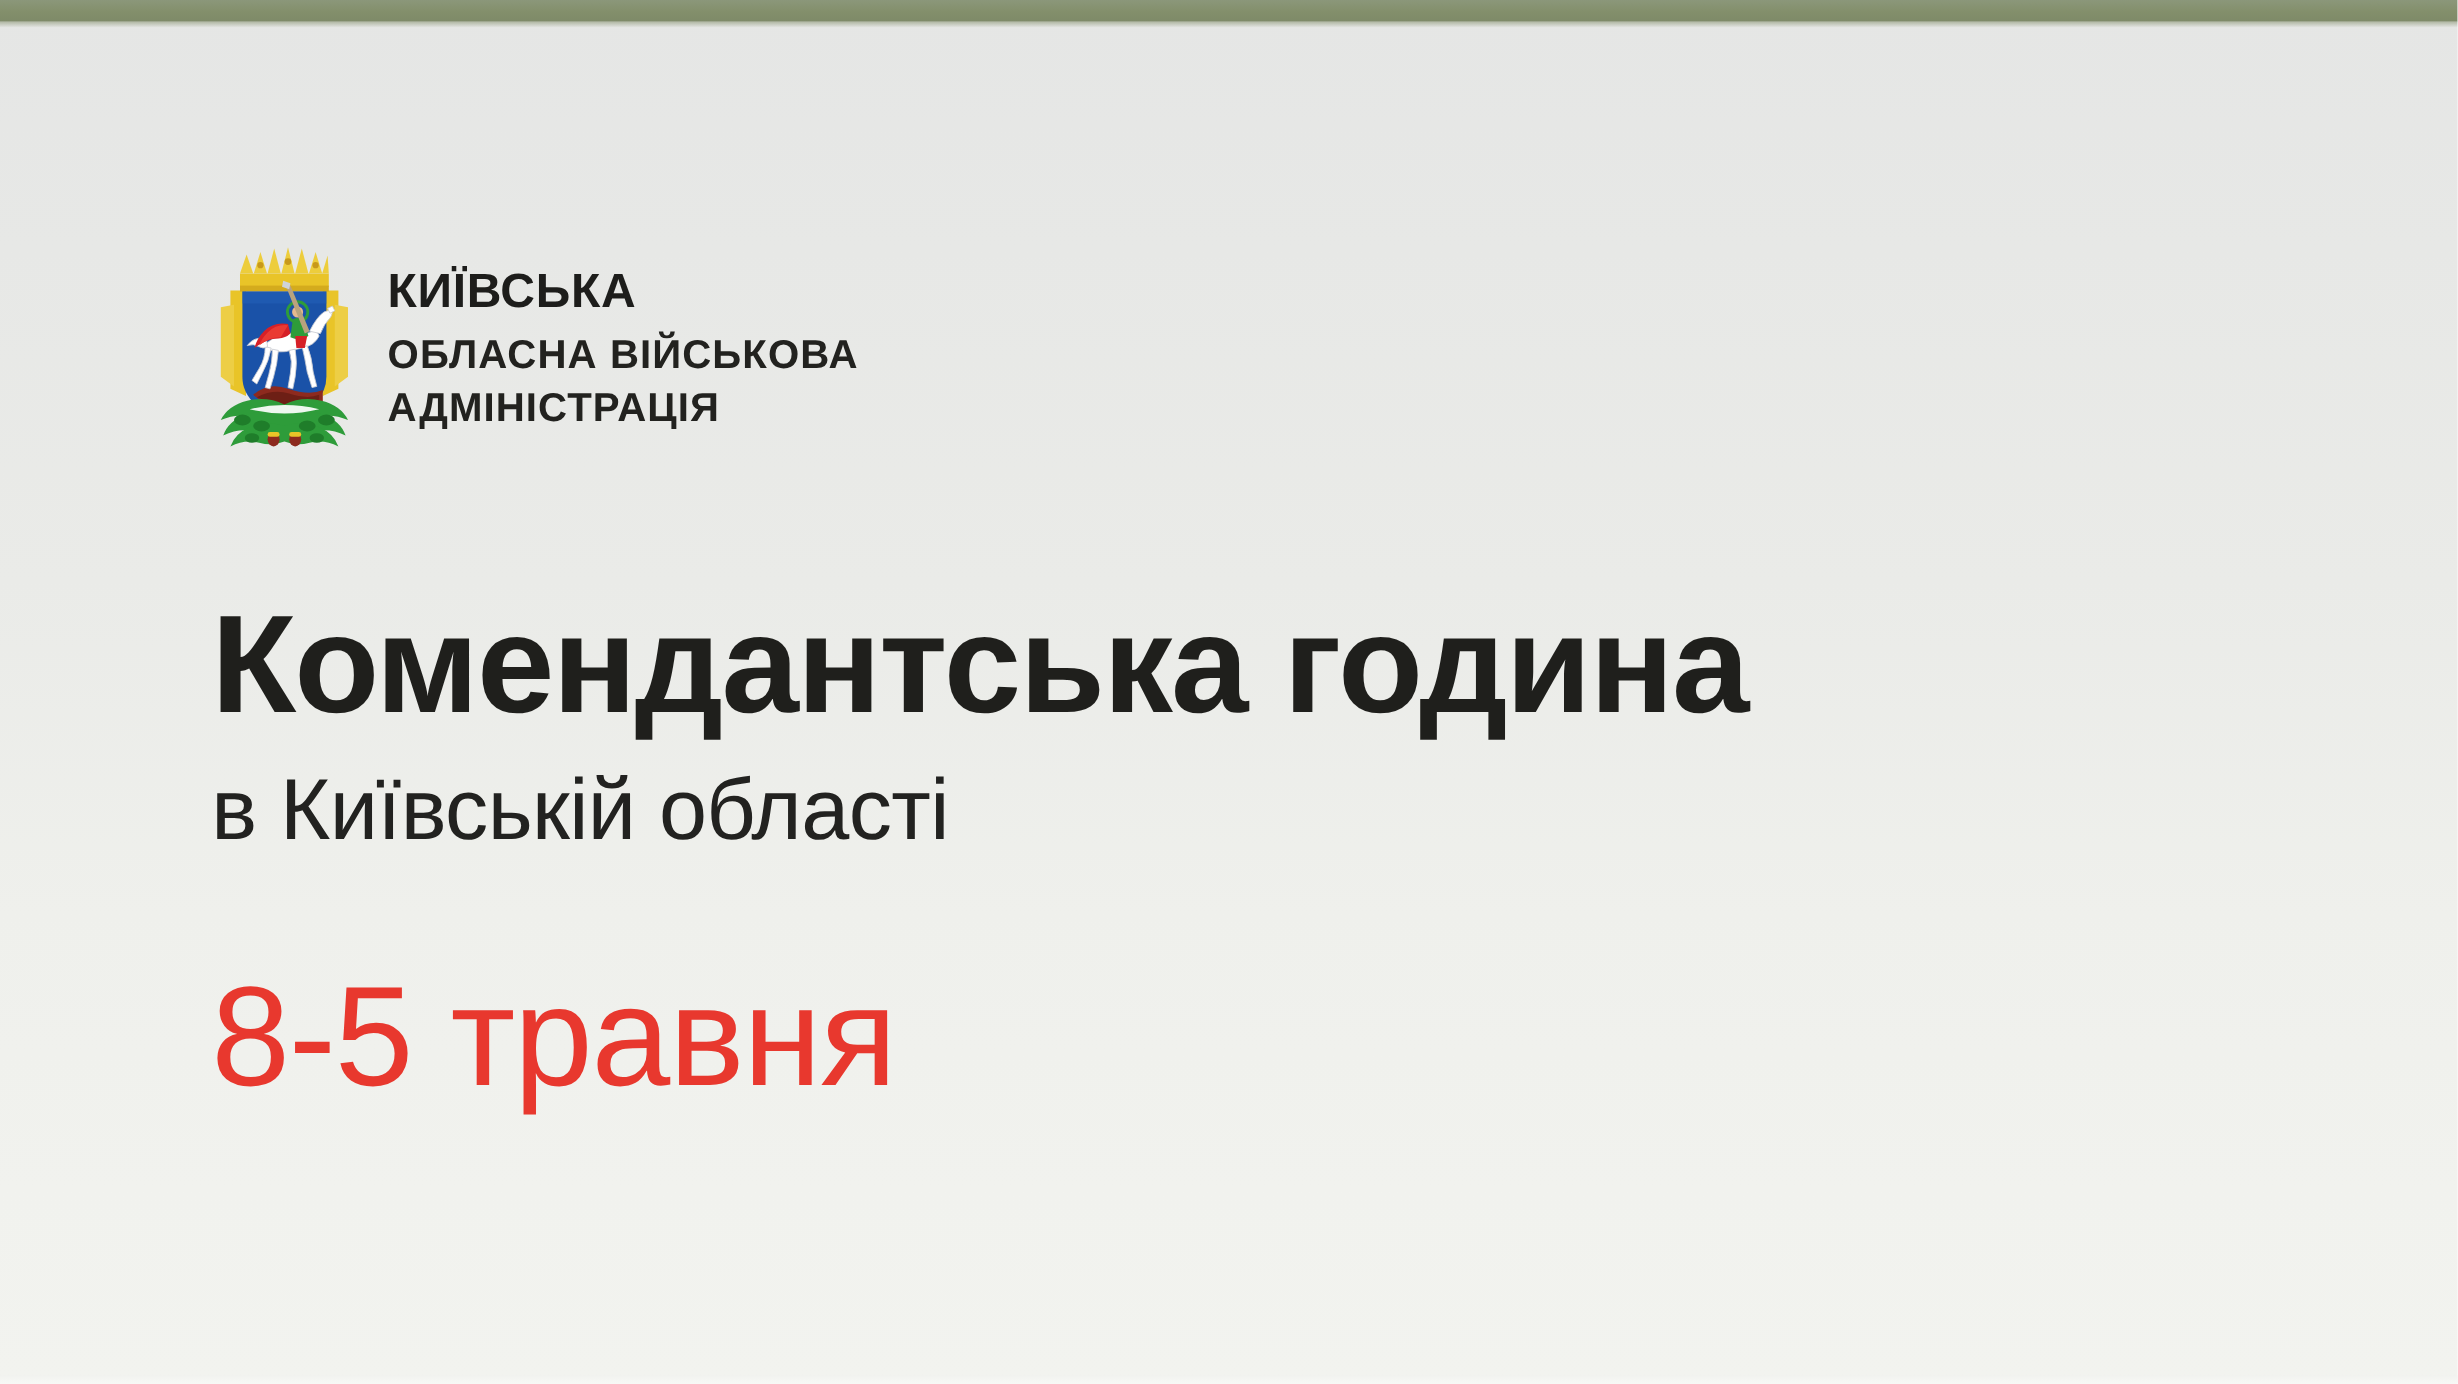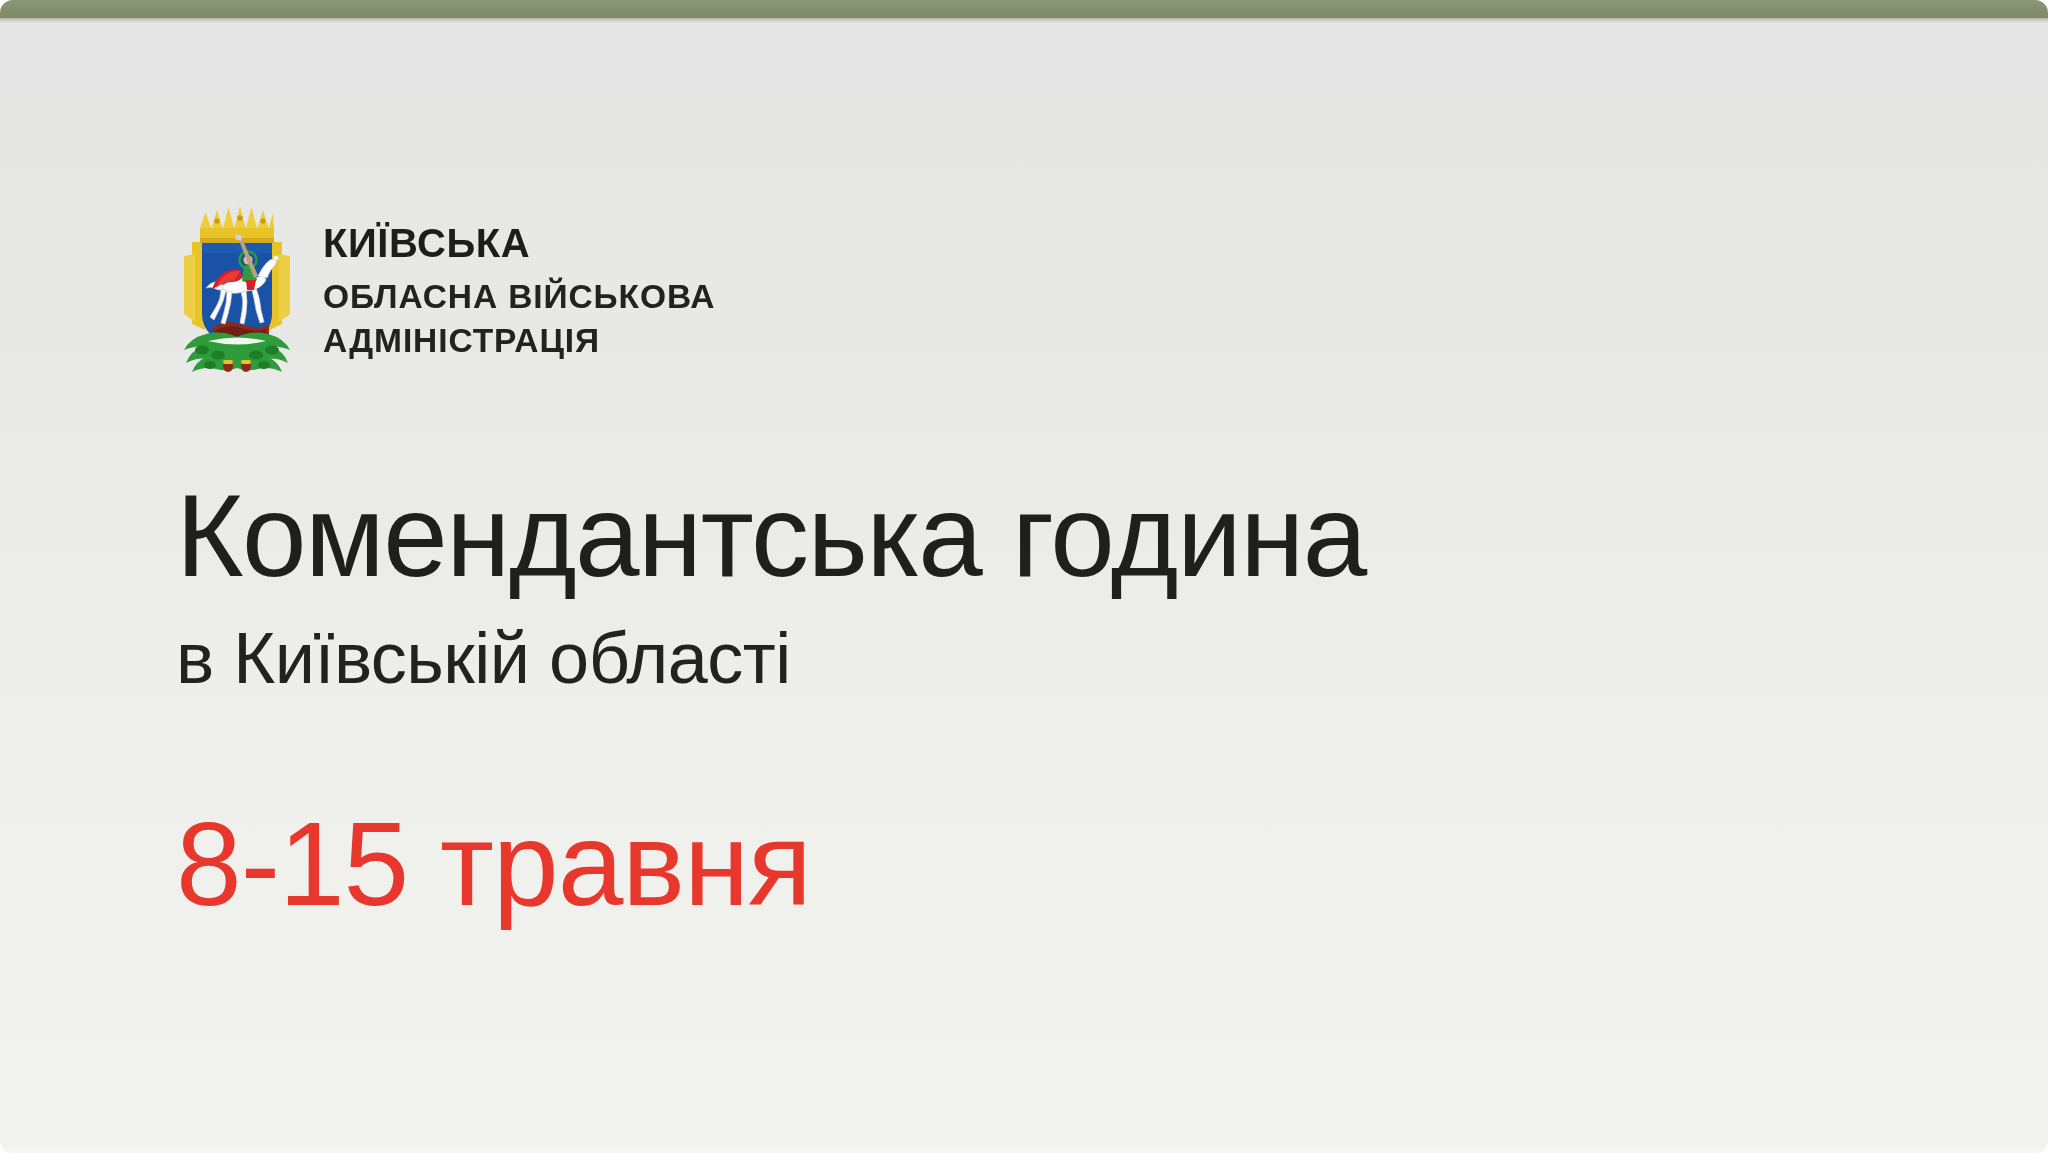--- a/index.html
+++ b/index.html
@@ -20,21 +20,20 @@
     width: 2048px;
     height: 1153px;
     overflow: hidden;
     background: linear-gradient(to bottom,
                 #e5e6e5 0%,
                 #e7e8e6 18%,
                 #eaebe8 42%,
                 #eff0ec 66%,
                 #f1f2ee 86%,
                 #f2f3ef 100%);
-    border-radius: 13px;
   }
 
   
   #top-bar {
     position: absolute;
     top: 0;
     left: 0;
     width: 2048px;
     height: 18px;
     background: linear-gradient(to bottom, #8b977a 0%, #838f6b 55%, #7e8a68 100%);
@@ -99,25 +98,26 @@
 
   
   #headline-block {
     position: absolute;
     left: 176px;
     top: 478px;
   }
 
   #main-title {
     font-size: 116px;
-    font-weight: 400;
+    font-weight: 700;
     letter-spacing: -1.5px;
     line-height: 1.0;
     color: #1f1f1c;
     white-space: nowrap;
+    margin-top: 17px;
   }
 
   #sub-title {
     margin-top: 28px;
     font-size: 72px;
     font-weight: 400;
     letter-spacing: -0.5px;
     line-height: 1.0;
     color: #222220;
     white-space: nowrap;
@@ -229,16 +229,16 @@
       <div id="org-line-2">ОБЛАСНА ВІЙСЬКОВА</div>
       <div id="org-line-3">АДМІНІСТРАЦІЯ</div>
     </div>
   </div>
 
   <div id="headline-block">
     <div id="main-title">Комендантська година</div>
     <div id="sub-title">в Київській області</div>
   </div>
 
-  <div id="date-range">8-15 травня</div>
+  <div id="date-range">8-5 травня</div>
 
   <div id="bottom-strip"></div>
 </div>
 
 </body></html>

